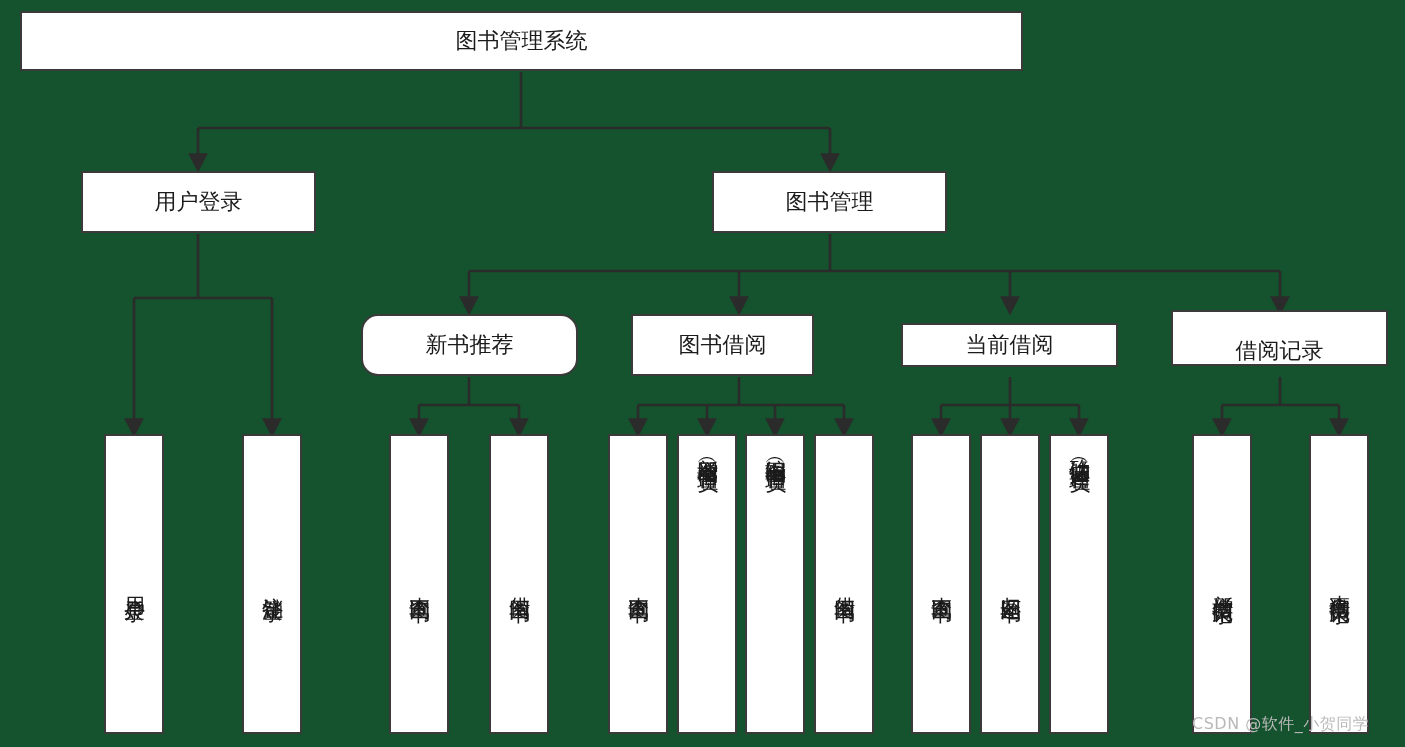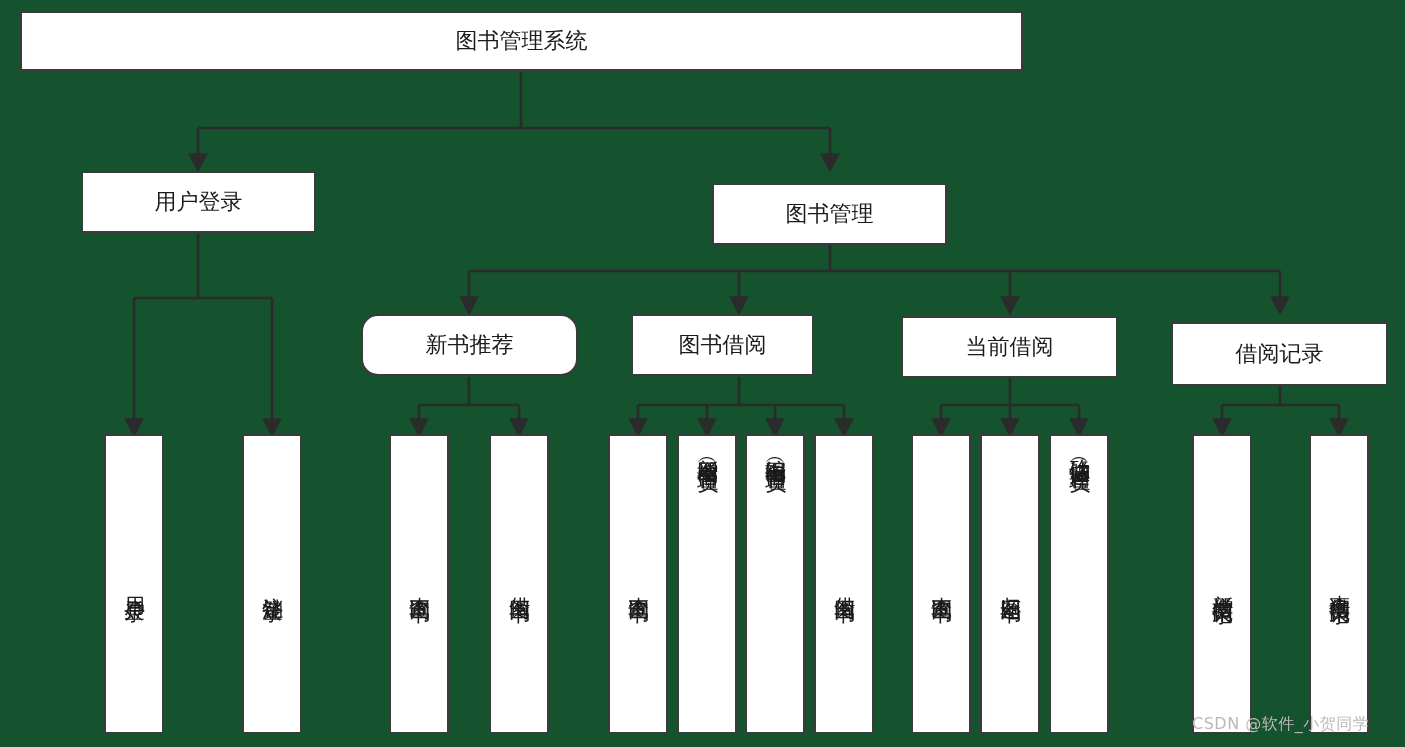--- a/index.html
+++ b/index.html
@@ -129,34 +129,34 @@
     </g>
   </svg>
 
   <div class="node root" style="left:20px; top:11px; width:1003px; height:60px;">
     <span class="label">图书管理系统</span>
   </div>
 
   <div class="node h" style="left:81px; top:171px; width:235px; height:62px;">
     <span class="label">用户登录</span>
   </div>
-  <div class="node h" style="left:712px; top:171px; width:235px; height:62px;margin-top:12px;">
+  <div class="node h" style="left:712px; top:171px; width:235px; height:62px;">
     <span class="label">图书管理</span>
   </div>
 
   <div class="node h" style="left:361px; top:314px; width:217px; height:62px;border-radius:17px;">
     <span class="label">新书推荐</span>
   </div>
   <div class="node h" style="left:631px; top:314px; width:183px; height:62px;">
     <span class="label">图书借阅</span>
   </div>
-  <div class="node h" style="left:901px; top:316px; width:217px; height:62px;">
+  <div class="node h" style="left:901px; top:323px; width:217px; height:44px;">
     <span class="label">当前借阅</span>
   </div>
-  <div class="node h" style="left:1171px; top:322px; width:217px; height:64px;">
+  <div class="node h" style="left:1171px; top:310px; width:217px; height:56px;align-items:flex-end;">
     <span class="label">借阅记录</span>
   </div>
 
   <div class="node v center" style="left:104px; top:434px; width:60px; height:300px;">
     <span class="label">用户登录</span>
   </div>
   <div class="node v center" style="left:242px; top:434px; width:60px; height:300px;">
     <span class="label">注销登录</span>
   </div>
 

